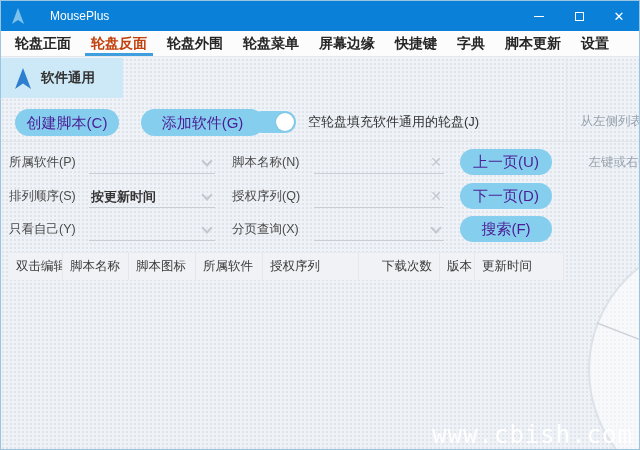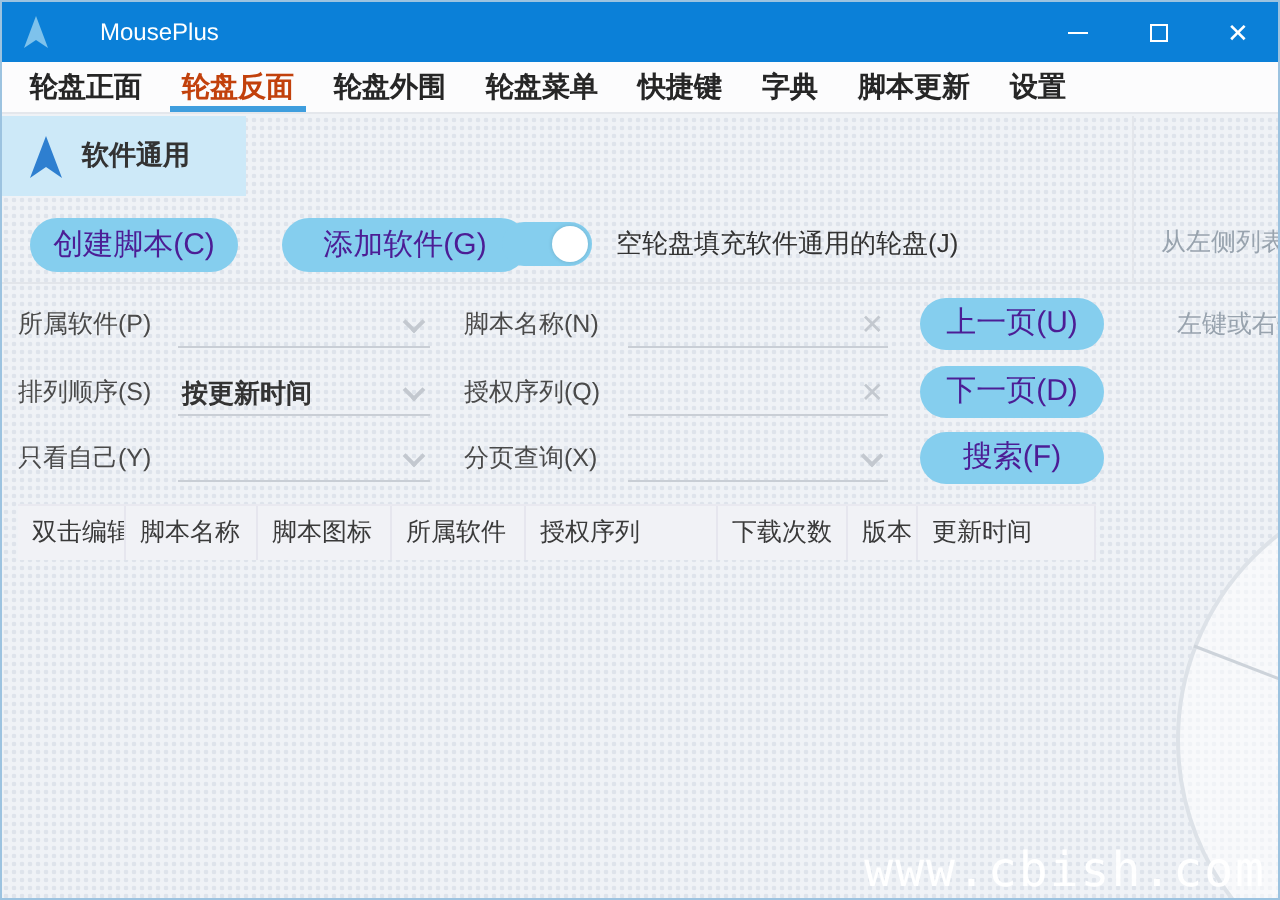--- a/index.html
+++ b/index.html
@@ -56,21 +56,21 @@
   .chev { position:absolute; right:4px; bottom:8px; width:8px; height:8px;
           border-right:2px solid #c3c8cf; border-bottom:2px solid #c3c8cf; transform:rotate(45deg); }
   .clear-x { position:absolute; right:2px; bottom:4px; font-size:14px; color:#c3c8cf; line-height:1; }
   .row-btn { top:1px; left:459px; width:92px; height:26px; line-height:26px; }
   
   .thead { position:absolute; left:8px; top:194px; height:28px; display:flex; background:#f1f2f6;
            border-top:1px solid #e9e9f0; }
   .th { line-height:27px; padding-left:7px; font-size:12.5px; color:#3a3a3a;
         border-right:1px solid #e6e6ee; overflow:hidden; white-space:nowrap; }
   .c0{width:54px;} .c1{width:66px;} .c2{width:67px;} .c3{width:67px;}
-  .c4{width:96px;} .c5{width:65px;} .c6{width:35px;} .c7{width:89px;}
+  .c4{width:96px;} .c5{width:65px;margin-left:16px;} .c6{width:35px;} .c7{width:89px;}
   
   .wheel { position:absolute; left:553px; top:150px; pointer-events:none; }
   .watermark { position:absolute; right:6px; bottom:0px; font-family:"DejaVu Sans Mono",monospace;
                font-size:24px; color:rgba(255,255,255,0.95); letter-spacing:1px; white-space:nowrap;margin-top:48px; }
 </style>
 </head>
 <body>
 
 <div class="window">
 
@@ -92,20 +92,21 @@
           <span class="glyph-close">✕</span>
         </div>
     </div>
   </div>
 
   <div class="tabbar">
     <span class="tab">轮盘正面</span>
     <span class="tab active">轮盘反面</span>
     <span class="tab">轮盘外围</span>
     <span class="tab">轮盘菜单</span>
+    <span class="tab">屏幕边缘</span>
     <span class="tab">快捷键</span>
     <span class="tab">字典</span>
     <span class="tab">脚本更新</span>
     <span class="tab">设置</span>
   </div>
 
   <div class="content">
 
     <svg class="wheel" width="330" height="330" viewBox="0 0 330 330">
       <circle cx="165" cy="162" r="130" fill="rgba(255,255,255,0.55)" stroke="#dde2e8" stroke-width="2"></circle>

